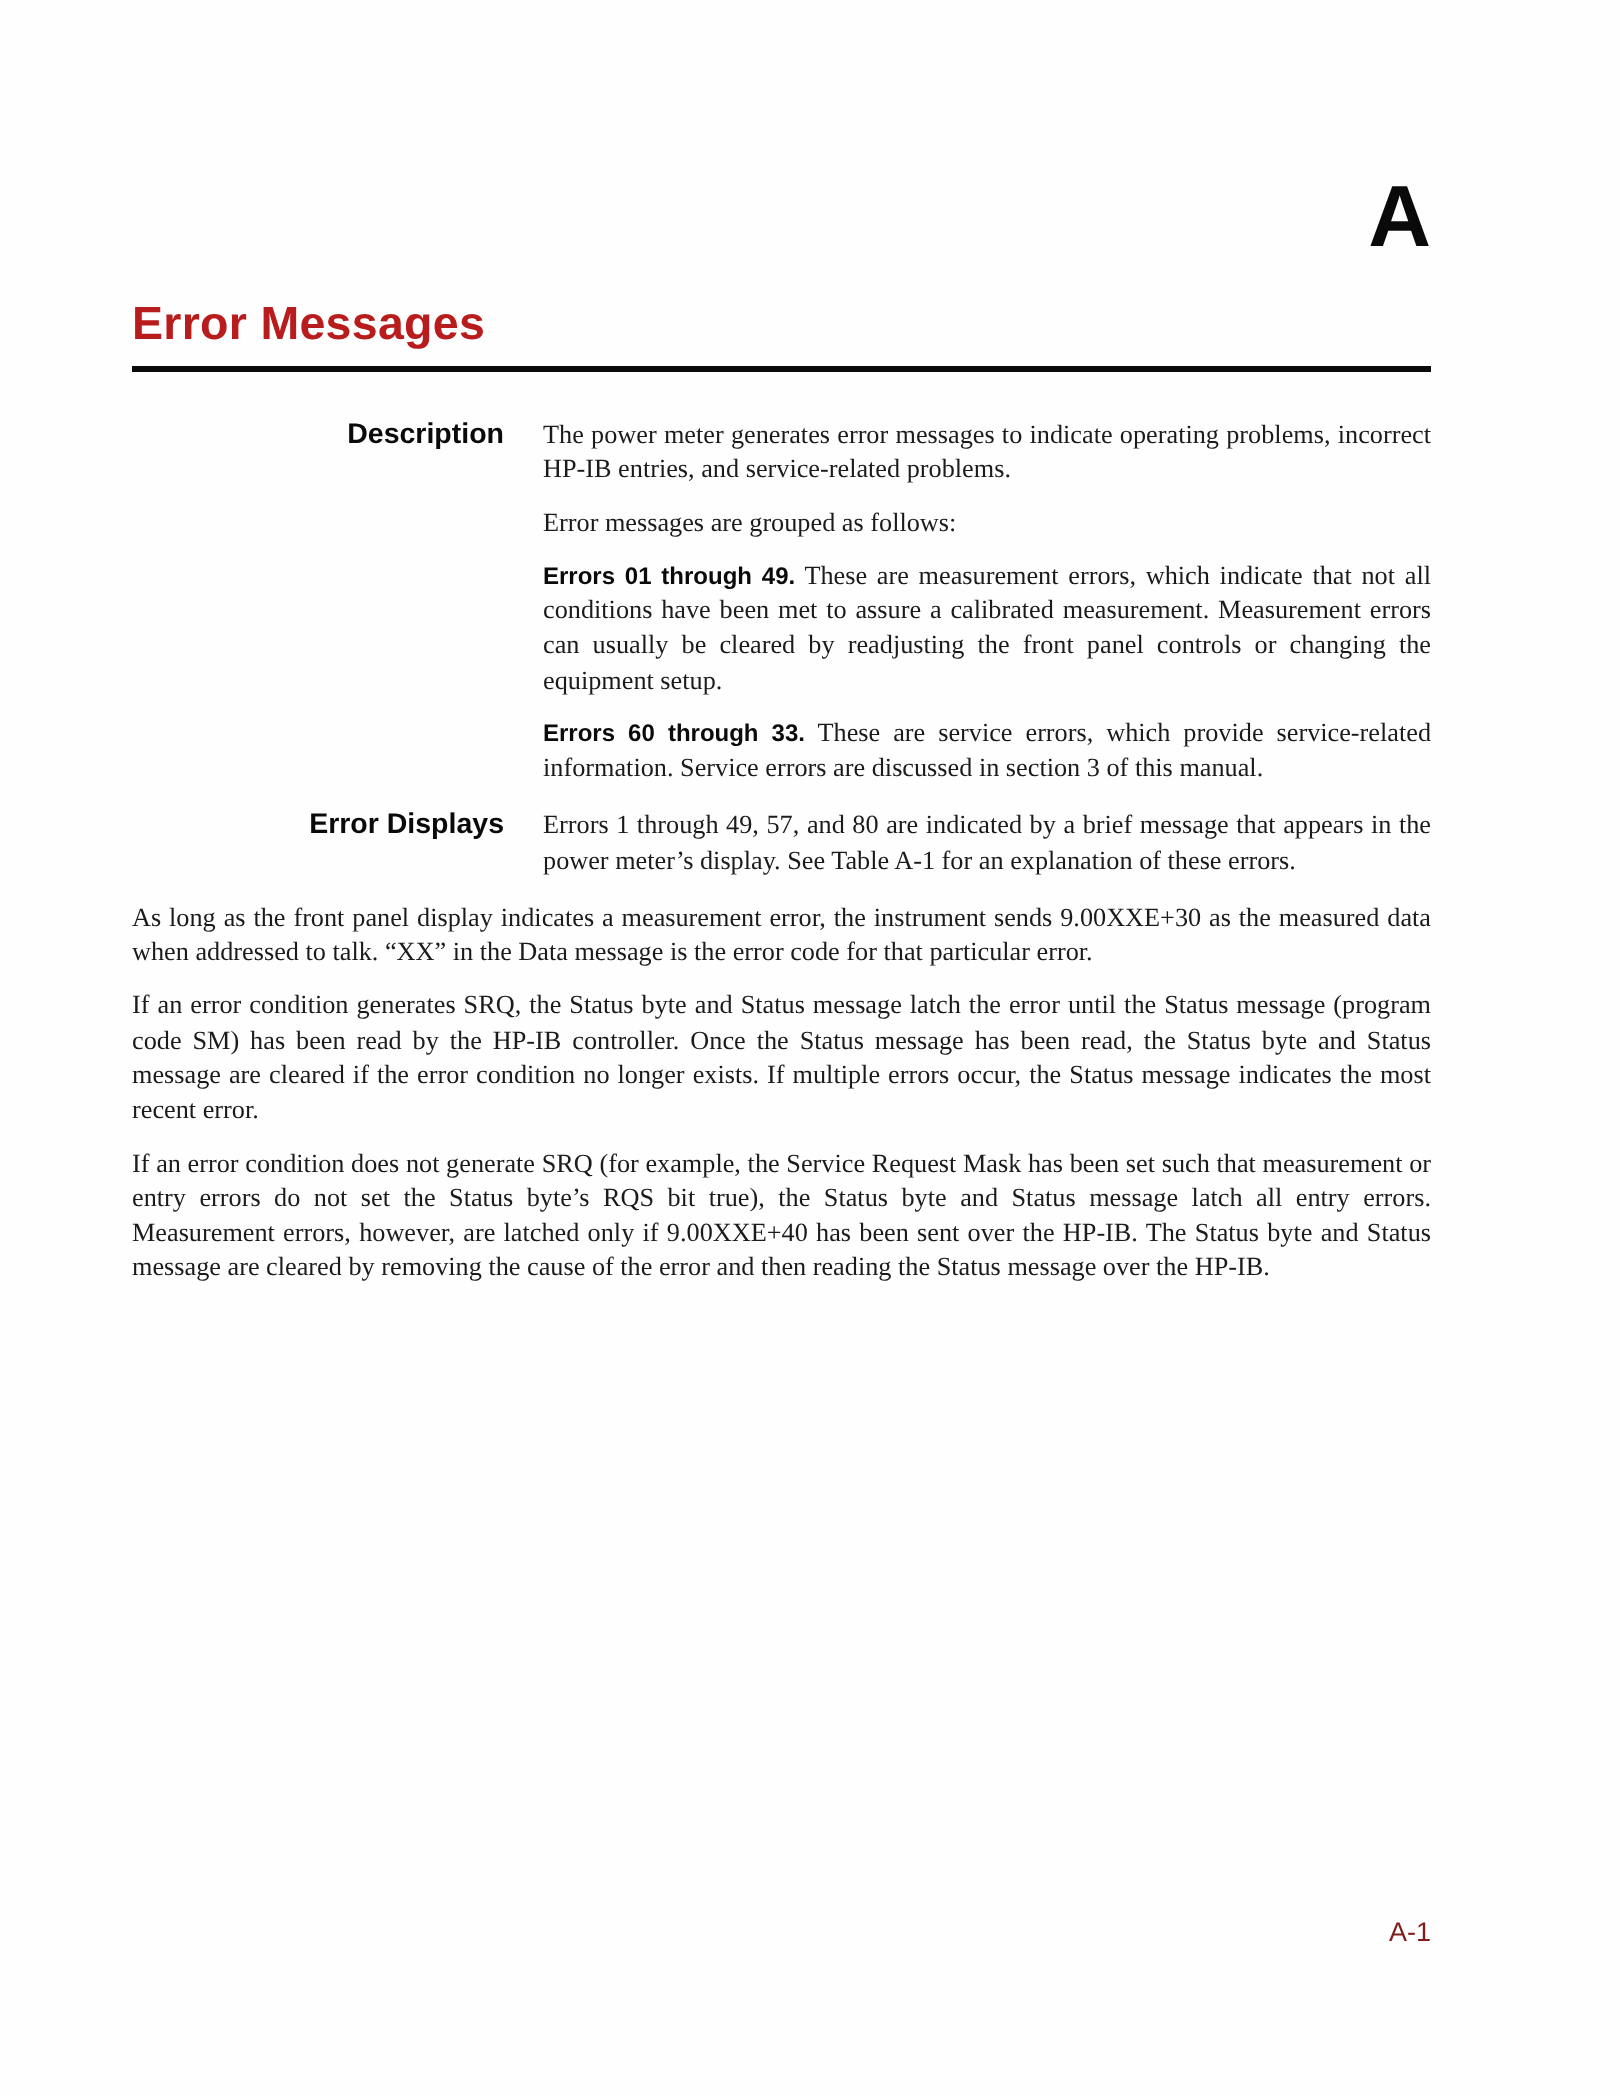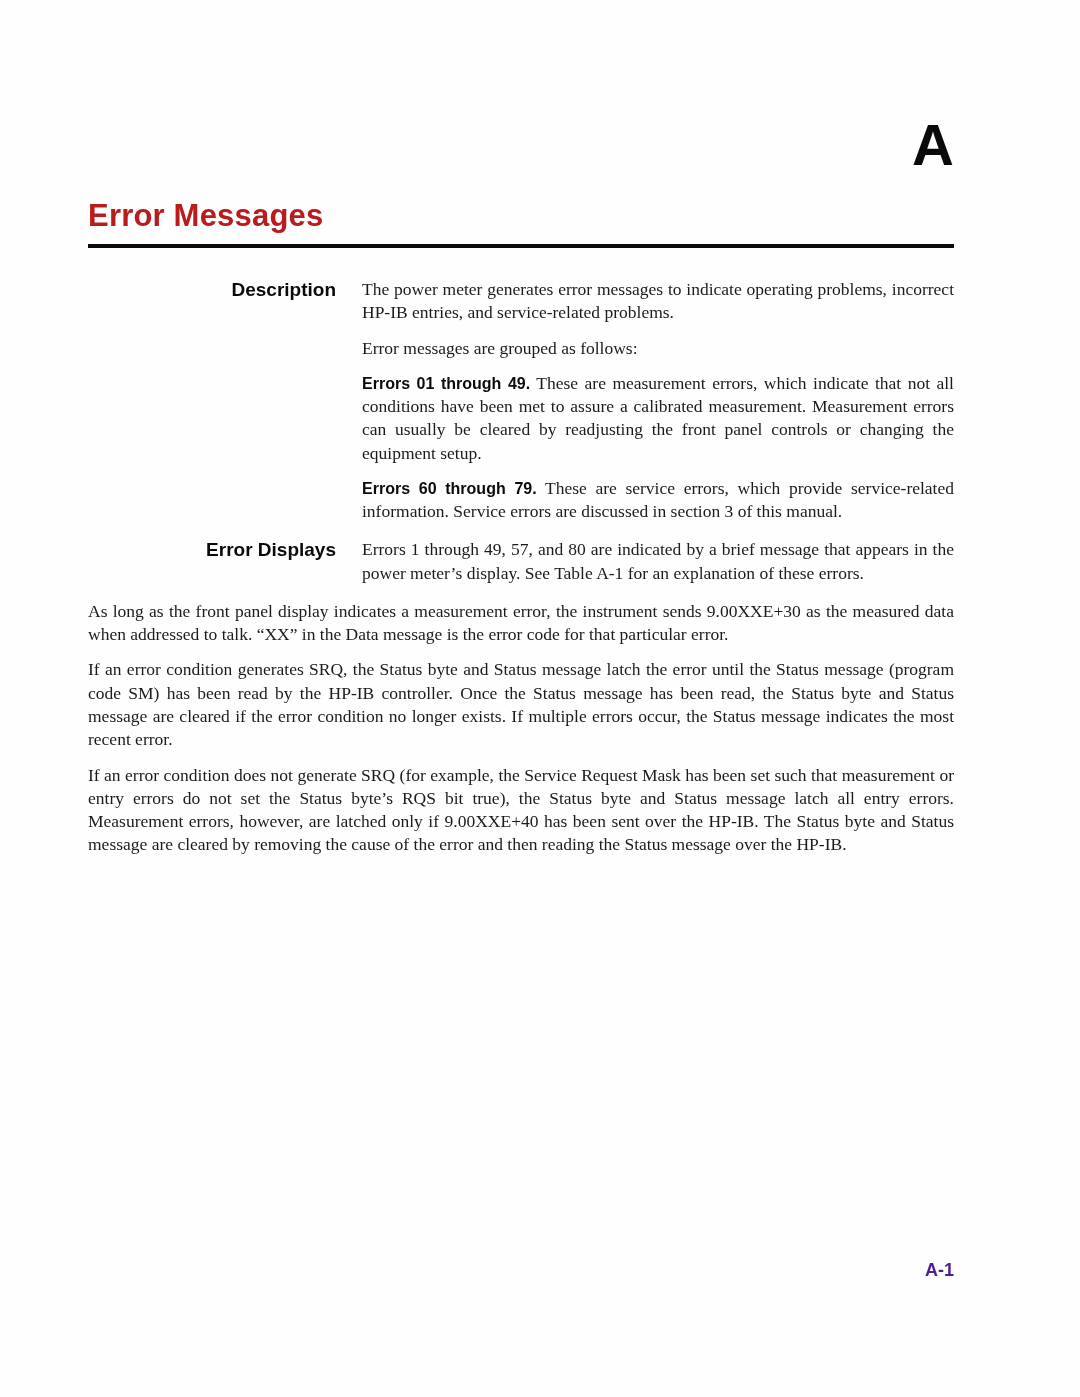--- a/index.html
+++ b/index.html
@@ -75,25 +75,25 @@
   }
   .lead {
     font-family: "Liberation Sans", sans-serif;
     font-weight: bold;
     font-size: 16px;
     color: #0a0a0a;
   }
   .page-number {
     position: absolute;
     right: 126px;
-    bottom: 116px;
+    bottom: 98px;
     font-family: "Liberation Sans", sans-serif;
-    font-weight: bold;
+    font-weight: normal;
     font-size: 18px;
-    color: #4c1d95;
+    color: #7f1d1d;
   }
 </style>
 </head>
 <body>
 
 <div class="page">
 
   <div class="appendix-letter">A</div>
 
   <h1 class="doc-title">Error Messages</h1>
@@ -107,21 +107,21 @@
         <span>The power meter generates error messages to indicate operating problems, incorrect HP-IB entries, and service-related problems.</span>
       </p>
       <p>
         <span>Error messages are grouped as follows:</span>
       </p>
       <p>
         <span class="lead">Errors 01 through 49.</span>
         <span>These are measurement errors, which indicate that not all conditions have been met to assure a calibrated measurement. Measurement errors can usually be cleared by readjusting the front panel controls or changing the equipment setup.</span>
       </p>
       <p>
-        <span class="lead">Errors 60 through 79.</span>
+        <span class="lead">Errors 60 through 33.</span>
         <span>These are service errors, which provide service-related information. Service errors are discussed in section 3 of this manual.</span>
       </p>
     </div>
   </div>
 
   <div class="section">
     <div class="section-label">Error Displays</div>
     <div class="section-content">
       <p>
         <span>Errors 1 through 49, 57, and 80 are indicated by a brief message that appears in the power meter’s display. See Table A-1 for an explanation of these errors.</span>

